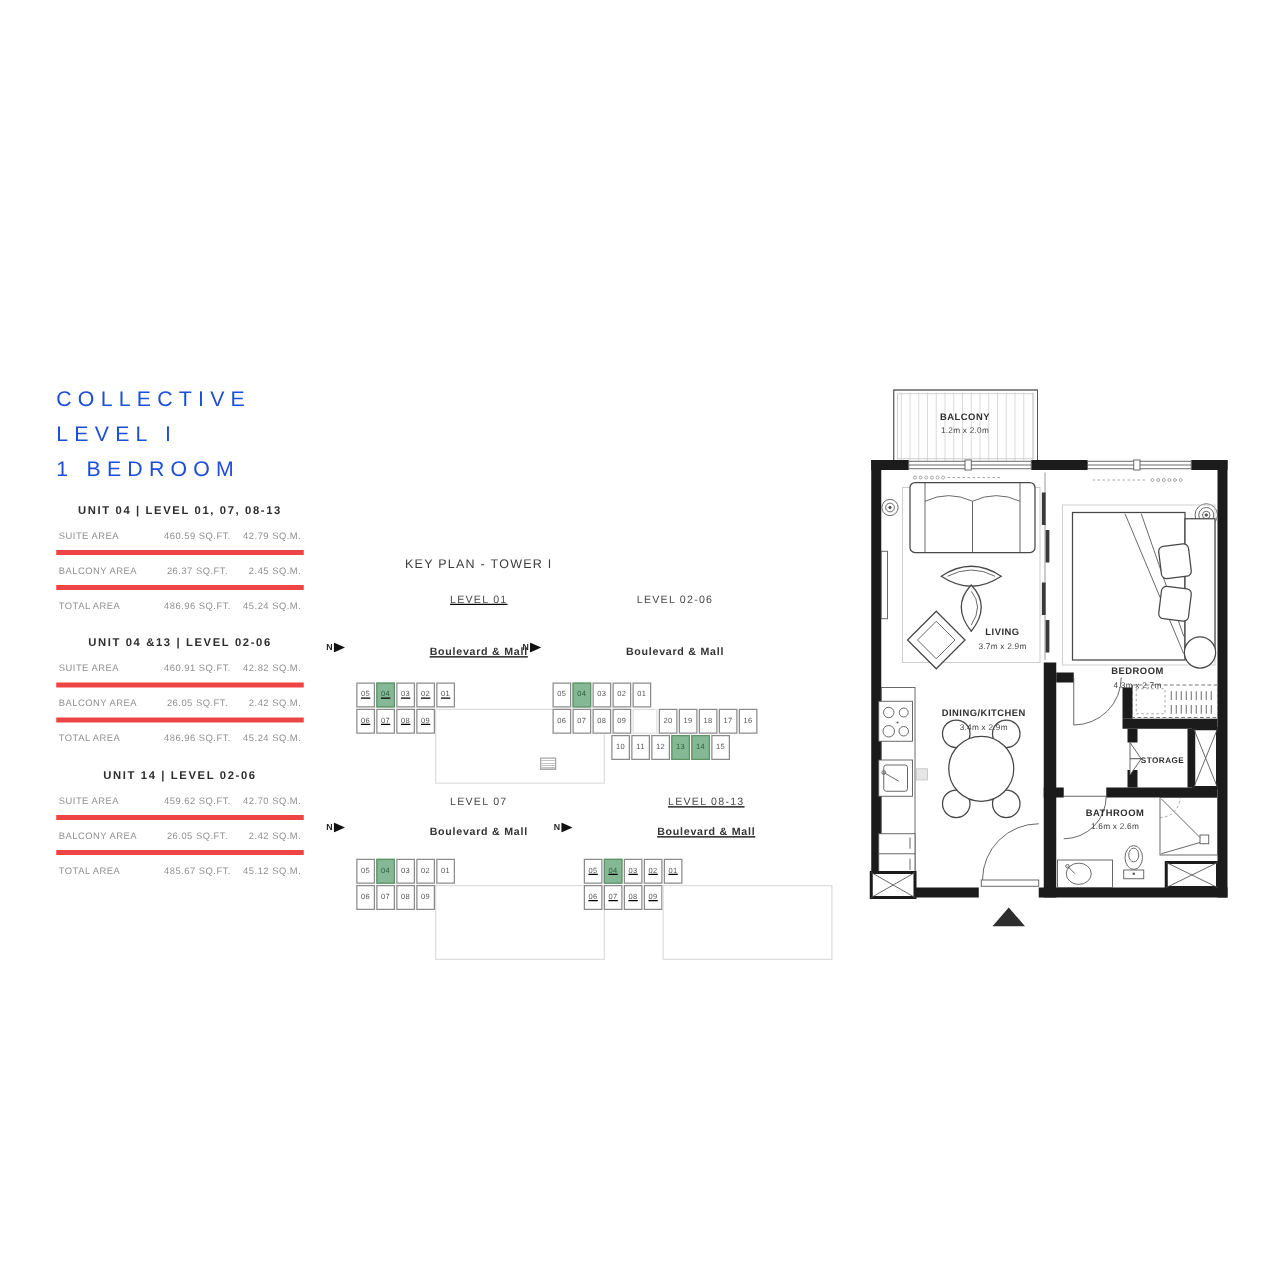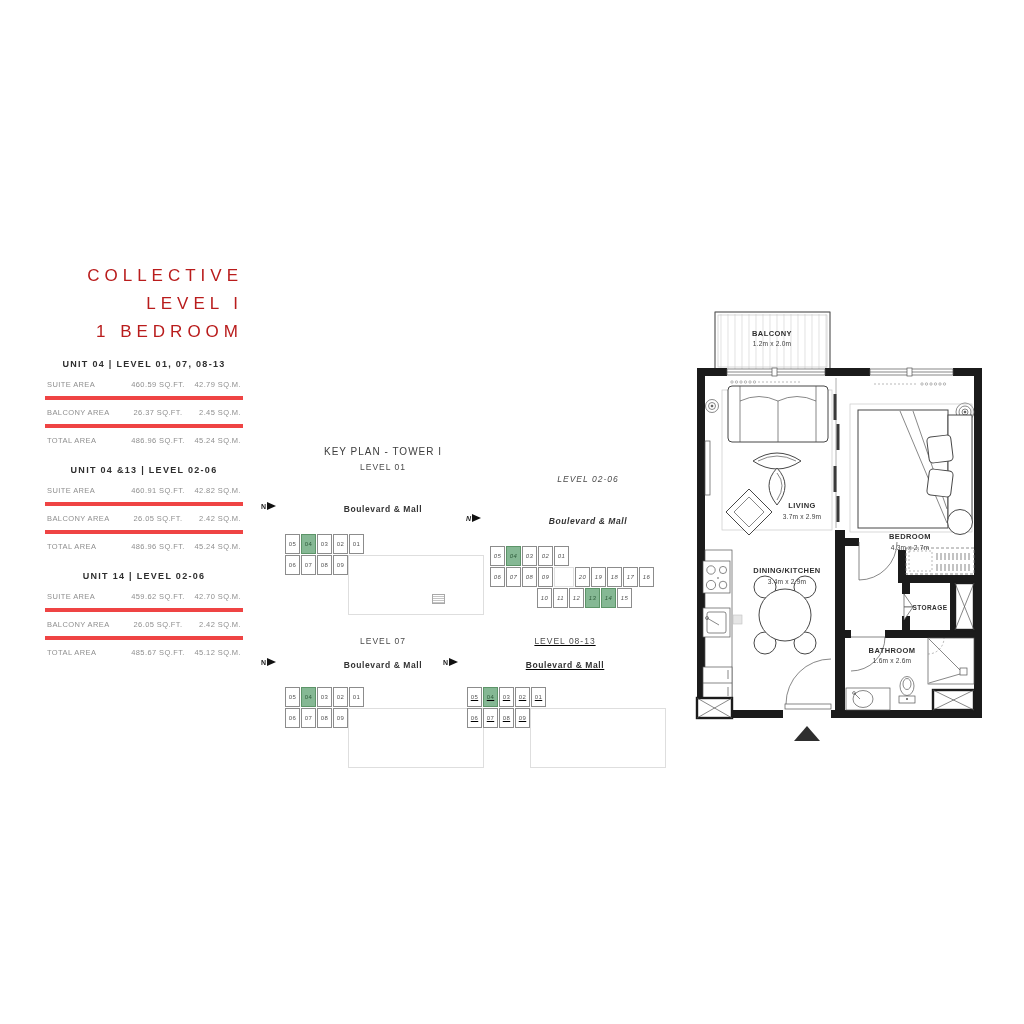--- a/index.html
+++ b/index.html
@@ -1,21 +1,21 @@
 <!DOCTYPE html>
 <html style="--hl: #85b894;"><head>
 <meta charset="utf-8">
 <style>
   html,body{margin:0;padding:0;background:#fff;}
   .canvas{position:relative;width:1024px;height:1024px;background:#ffffff;overflow:hidden;
           font-family:"Liberation Sans",sans-serif;}
 
   
   .left-panel{position:absolute;left:45px;top:262px;width:198px;}
-  .brand{text-align:right;color:#b91c1c;}
+  .brand{text-align:left;color:#1d4ed8;margin-top:44px;}
   .brand div{font-size:17px;letter-spacing:5px;line-height:28px;font-weight:400;}
   .utable{margin-top:13px;}
   .utable-header{text-align:center;font-size:9px;font-weight:bold;color:#2e2e2e;
                  letter-spacing:1.3px;margin-bottom:3px;}
   .utable-row{display:flex;align-items:center;font-size:7.5px;color:#8f8f8f;
               letter-spacing:0.4px;padding:7.5px 2px;}
   .utable-row + .utable-row{border-top:4px solid #ef4444;}
   .c1{width:78px;text-align:left;}
   .c2{width:66px;text-align:center;}
   .c3{flex:1;text-align:right;}
@@ -128,21 +128,21 @@
       <div class="utable-row">
         <span class="c1">TOTAL AREA</span>
         <span class="c2">485.67 SQ.FT.</span>
         <span class="c3">45.12 SQ.M.</span>
       </div>
     </section>
   </aside>
 
   <div class="kp-title">KEY PLAN - TOWER I</div>
 
-  <div class="keyplan" style="left:283px;top:462px;">
+  <div class="keyplan" style="left:283px;top:474px;text-decoration:underline;">
     <div class="kp-level">LEVEL 01</div>
     <div class="kp-street">Boulevard &amp; Mall</div>
     <div class="kp-north">
       <span>N</span>
       <svg width="9" height="8" viewBox="0 0 9 8">
           <polygon points="0,0 9,4 0,8" fill="#111"></polygon>
         </svg>
     </div>
     <div class="kp-map">
         <div class="kp-row">
@@ -156,21 +156,21 @@
           <span class="kp-unit">06</span>
           <span class="kp-unit">07</span>
           <span class="kp-unit">08</span>
           <span class="kp-unit">09</span>
         </div>
         <div class="kp-podium"></div>
         <div class="kp-stair"></div>
       </div>
   </div>
 
-  <div class="keyplan" style="left:488px;top:474px;font-style:italic;">
+  <div class="keyplan" style="left:440px;top:474px;">
     <div class="kp-level">LEVEL 02-06</div>
     <div class="kp-street">Boulevard &amp; Mall</div>
     <div class="kp-north">
       <span>N</span>
       <svg width="9" height="8" viewBox="0 0 9 8">
           <polygon points="0,0 9,4 0,8" fill="#111"></polygon>
         </svg>
     </div>
     <div class="kp-map">
         <div class="kp-row">

